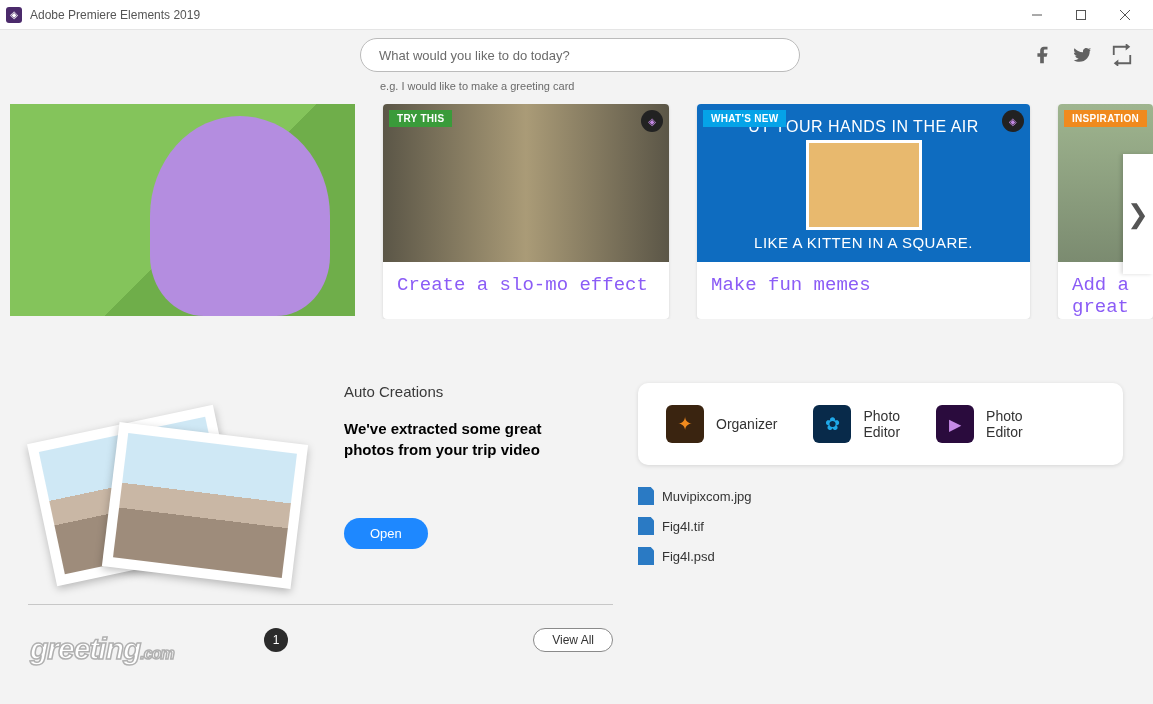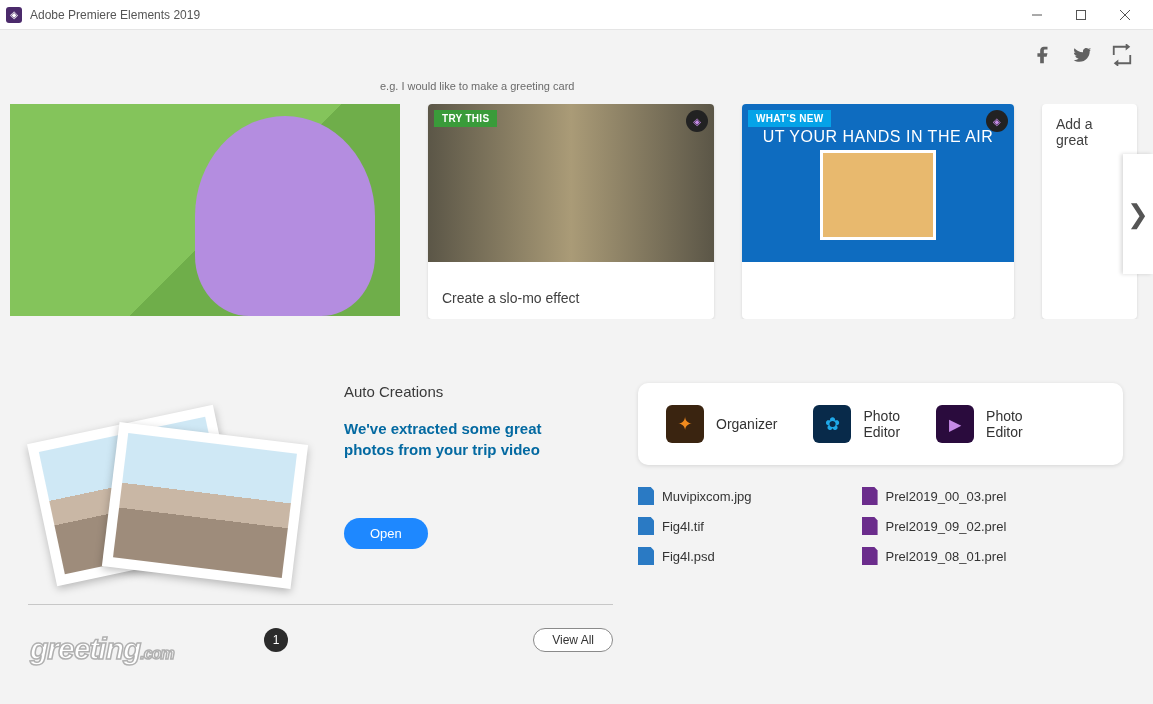--- a/index.html
+++ b/index.html
@@ -78,24 +78,24 @@
   .large-tile {
     width: 390px; height:212px; border-radius:0; box-shadow:none;
     background: linear-gradient(135deg,#84c45b 0 55%,#6fae4a 55%);
     position:relative;
   }
   .tile-child {
     position:absolute; right:25px; top:12px; width:180px; height:200px;
     background:#b48de0; border-radius:50% 50% 30% 30%;
   }
   .card .thumb { width:100%; flex:0 0 158px; position:relative; overflow:hidden; }
-  .card .caption { flex:1; padding:12px 14px; font-size:14px; color:#404040; }
-  .card-mid  { width:286px;gap:16px; }
+  .card .caption { flex:1; padding:12px 14px; font-size:19px; color:#8b5cf6;font-family:Liberation Mono, monospace; }
+  .card-mid  { width:286px; }
   .card-mid .thumb { background: linear-gradient(90deg,#5b5647,#aa9b77,#5b5647); }
-  .card-meme { width:272px; }
+  .card-meme { width:333px; }
   .card-meme .thumb { background:#0e6cc0; display:flex; align-items:center; justify-content:center; flex-direction:column; color:#fff; font-family: Impact, "Arial Black", sans-serif; letter-spacing:.5px; }
   .card-meme .meme-top { font-size:16px; margin-top:6px; }
   .card-meme .meme-img { width:116px; height:90px; background:#e8b96e; border:3px solid #fff; margin:4px 0; }
   .card-meme .meme-bot { font-size:15px; margin-bottom:4px; }
   .card-right { width:95px; }
   .card-right .thumb { background:linear-gradient(#9fb58f,#7b8b70); }
   .badge {
     position:absolute; top:6px; left:6px; color:#fff; font-size:10px;
     padding:3px 8px; font-weight:600; letter-spacing:.3px;
   }
@@ -117,21 +117,21 @@
   .polaroid {
     position:absolute; width:190px; height:145px; background:#fff;
     box-shadow:0 3px 8px rgba(0,0,0,.25); padding:10px;
   }
   .polaroid .ph { width:100%; height:100%; background:linear-gradient(#cfe8f5 0 40%,#c9b7a5 40% 60%,#9e8c7b 60%); }
   .p1 { left:10px; top:20px; transform:rotate(-12deg); }
   .p2 { left:80px; top:30px; transform:rotate(7deg); }
 
   .auto-creations { width:250px; }
   .ac-title { font-size:15px; color:#3a3a3a; margin-bottom:18px; }
-  .ac-sub { font-size:15px; font-weight:600; color:#0369a1; line-height:1.4; margin-bottom:58px; }
+  .ac-sub { font-size:15px; font-weight:600; color:#000000; line-height:1.4; margin-bottom:58px; }
   .open-btn {
     background:#1e88ff; color:#fff; border:none; border-radius:18px;
     padding:8px 26px; font-size:13px; cursor:pointer;text-align:right;
   }
 
   .right-panel { flex:1; }
   .launcher {
     background:#fff; border-radius:10px; box-shadow:0 1px 4px rgba(0,0,0,.12);
     display:flex; gap:36px; padding:22px 28px; align-items:center;
   }
@@ -189,20 +189,23 @@
   </div>
   <div class="winbtn">
     <svg viewBox="0 0 10 10">
         <line x1="0" y1="0" x2="10" y2="10" stroke="#555" stroke-width="1"></line>
         <line x1="10" y1="0" x2="0" y2="10" stroke="#555" stroke-width="1"></line>
       </svg>
   </div>
 </div>
 
 <div class="header-row">
+  <div class="search-wrap">
+    <input class="search-field" type="text" placeholder="What would you like to do today?" style="">
+  </div>
   <div class="spacer"></div>
   <div class="social">
     <svg viewBox="0 0 24 24">
         <path d="M17 3h-3c-2.2 0-4 1.8-4 4v3H7v4h3v7h4v-7h3l1-4h-4V7c0-.6.4-1 1-1h3V3z"></path>
       </svg>
     <svg viewBox="0 0 24 24">
         <path d="M22 5.9c-.7.3-1.5.6-2.3.7.8-.5 1.5-1.3 1.8-2.3-.8.5-1.7.9-2.6 1-1.5-1.6-4.1-1.2-5.3.8-.5.9-.7 1.9-.5 2.9C9 8.8 5.9 7.1 3.8 4.6c-1 1.8-.5 4 1.2 5.1-.6 0-1.3-.2-1.8-.5 0 1.9 1.3 3.5 3.2 3.9-.6.2-1.2.2-1.8.1.5 1.6 2 2.7 3.7 2.7-1.5 1.2-3.4 1.8-5.3 1.7 1.8 1.2 4 1.8 6.1 1.8 7.3 0 11.3-6.1 11.3-11.3v-.5c.8-.5 1.4-1.3 2-2.1z"></path>
       </svg>
     <svg viewBox="0 0 24 24">
         <path d="M4 4h12v3l5-4-5-4v3H2v10h2V4zm16 16H8v-3l-5 4 5 4v-3h14V12h-2v8z"></path>
@@ -227,24 +230,29 @@
   </div>
 
   <div class="card card-meme">
     <div class="thumb">
       <div class="badge new">WHAT'S NEW</div>
       <div class="pse-icon">
           <span>◈</span>
         </div>
       <div class="meme-top">UT YOUR HANDS IN THE AIR</div>
       <div class="meme-img"></div>
-    </div>
+      <div class="meme-bot">LIKE A KITTEN IN A SQUARE.</div>
+    </div>
+    <div class="caption">Make fun memes</div>
   </div>
 
   <div class="card card-right">
+    <div class="thumb">
+      <div class="badge insp">INSPIRATION</div>
+    </div>
     <div class="caption">Add a great</div>
   </div>
 
   <div class="carousel-next">
     <span>❯</span>
   </div>
 </div>
 
 <div class="lower">
   <div class="polaroids">
@@ -297,34 +305,20 @@
             </div>
           <div class="rf">
               <span class="fico jpg"></span>
               <span>Fig4l.tif</span>
             </div>
           <div class="rf">
               <span class="fico jpg"></span>
               <span>Fig4l.psd</span>
             </div>
         </div>
-        <div>
-          <div class="rf">
-              <span class="fico prel"></span>
-              <span>Prel2019_00_03.prel</span>
-            </div>
-          <div class="rf">
-              <span class="fico prel"></span>
-              <span>Prel2019_09_02.prel</span>
-            </div>
-          <div class="rf">
-              <span class="fico prel"></span>
-              <span>Prel2019_08_01.prel</span>
-            </div>
-        </div>
       </div>
     </div>
   </div>
 </div>
 
 <div class="footer-bar">
   <div class="line"></div>
   <div class="page-dot">1</div>
   <button class="viewall">View All</button>
 </div>

